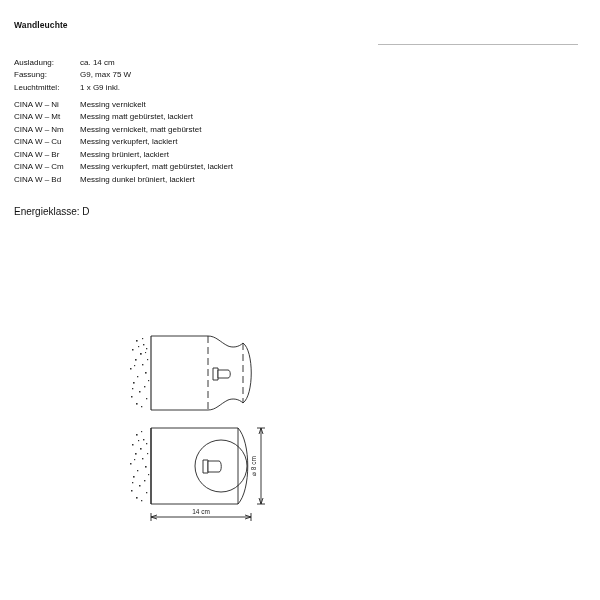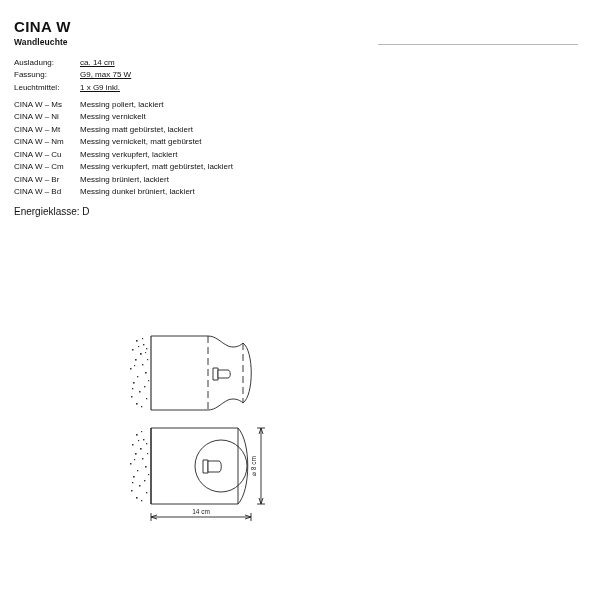--- a/index.html
+++ b/index.html
@@ -50,21 +50,21 @@
     font-size: 8px;
     line-height: 1.55;
     color: #111111;
   }
   .spec-table td {
     padding: 0;
     vertical-align: top;
     white-space: nowrap;
   }
   .spec-label { width: 66px; }
-  .spec-value { padding-left: 2px; text-decoration: underline; }
+  .spec-value { padding-left: 2px; }
 
   
   .variant-table {
     position: absolute;
     left: 14px;
     top: 99px;
     border-collapse: collapse;
     font-size: 8px;
     line-height: 1.56;
     color: #111111;
@@ -148,21 +148,20 @@
     top: 318px;
     width: 220px;
     height: 215px;
   }
   .drawing svg { display: block; }
 </style>
 </head>
 <body>
 
 <div class="product-head">
-  <h1 class="product-title">CINA W</h1>
   <div class="product-subtitle">Wandleuchte</div>
 </div>
 
 <table class="spec-table">
   <tbody>
     <tr>
       <td class="spec-label">Ausladung:</td>
       <td class="spec-value">ca. 14 cm</td>
     </tr>
     <tr>
@@ -172,46 +171,42 @@
     <tr>
       <td class="spec-label">Leuchtmittel:</td>
       <td class="spec-value">1 x G9 inkl.</td>
     </tr>
   </tbody>
 </table>
 
 <table class="variant-table">
   <tbody>
     <tr>
-      <td class="variant-code">CINA W – Ms</td>
-      <td class="variant-desc">Messing poliert, lackiert</td>
-    </tr>
-    <tr>
       <td class="variant-code">CINA W – Ni</td>
       <td class="variant-desc">Messing vernickelt</td>
     </tr>
     <tr>
       <td class="variant-code">CINA W – Mt</td>
       <td class="variant-desc">Messing matt gebürstet, lackiert</td>
     </tr>
     <tr>
       <td class="variant-code">CINA W – Nm</td>
       <td class="variant-desc">Messing vernickelt, matt gebürstet</td>
     </tr>
     <tr>
       <td class="variant-code">CINA W – Cu</td>
       <td class="variant-desc">Messing verkupfert, lackiert</td>
     </tr>
     <tr>
+      <td class="variant-code">CINA W – Br</td>
+      <td class="variant-desc">Messing brüniert, lackiert</td>
+    </tr>
+    <tr>
       <td class="variant-code">CINA W – Cm</td>
       <td class="variant-desc">Messing verkupfert, matt gebürstet, lackiert</td>
-    </tr>
-    <tr>
-      <td class="variant-code">CINA W – Br</td>
-      <td class="variant-desc">Messing brüniert, lackiert</td>
     </tr>
     <tr>
       <td class="variant-code">CINA W – Bd</td>
       <td class="variant-desc">Messing dunkel brüniert, lackiert</td>
     </tr>
   </tbody>
 </table>
 
 <div class="energy-block">
   <div>Energieklasse: D</div>

